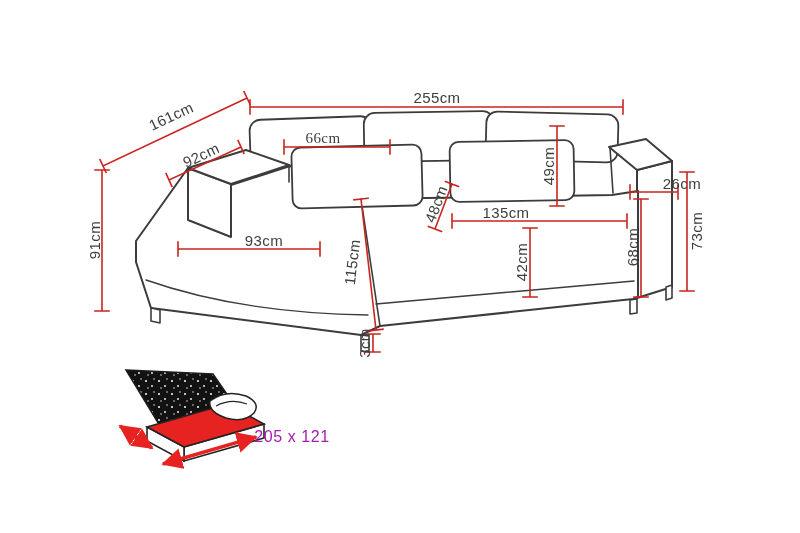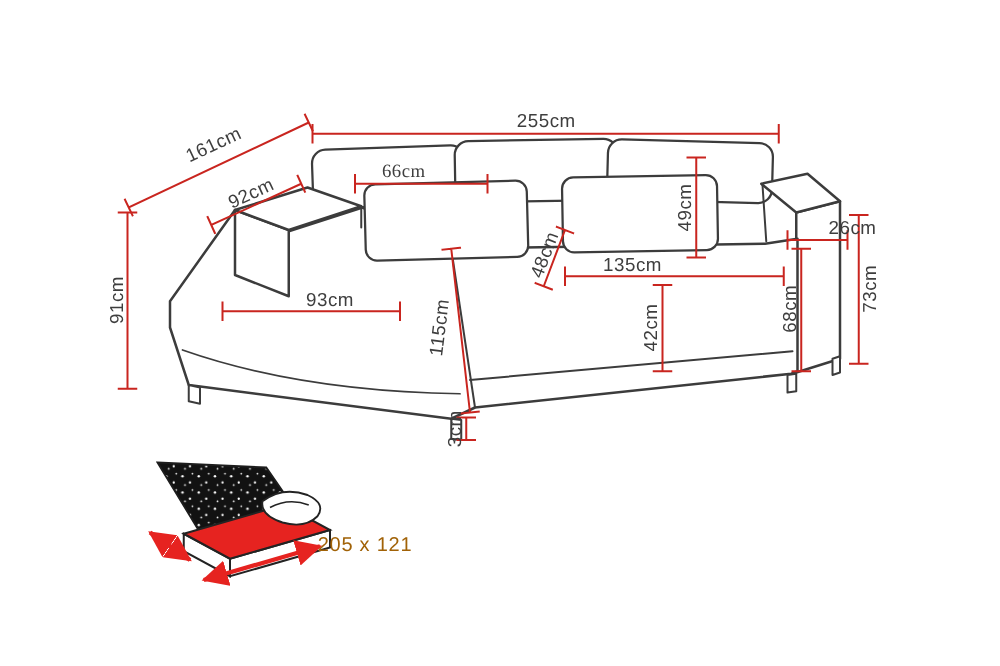--- a/index.html
+++ b/index.html
@@ -5,21 +5,21 @@
   html,body{margin:0;padding:0;background:#ffffff;}
   .canvas{
     position:relative;width:800px;height:533px;background:#ffffff;
     font-family:"Liberation Sans", sans-serif;overflow:hidden;padding-left:20px;
   }
   svg.drawing{position:absolute;left:0;top:0;}
   .dim-label{
     position:absolute;font-size:15px;color:#3e3e3e;letter-spacing:.4px;
     white-space:nowrap;line-height:1;user-select:none;
   }
-  .bed-size-label{font-size:16px;color:#a16207;letter-spacing:.6px;}
+  .bed-size-label{font-size:16px;color:#a21caf;letter-spacing:.6px;}
 </style>
 </head>
 <body>
 
 <div class="canvas">
 
   <svg class="drawing" width="800" height="533" viewBox="0 0 800 533">
     <defs>
       <pattern id="stars" width="13" height="13" patternUnits="userSpaceOnUse">
         <rect width="13" height="13" fill="#121212"></rect>

